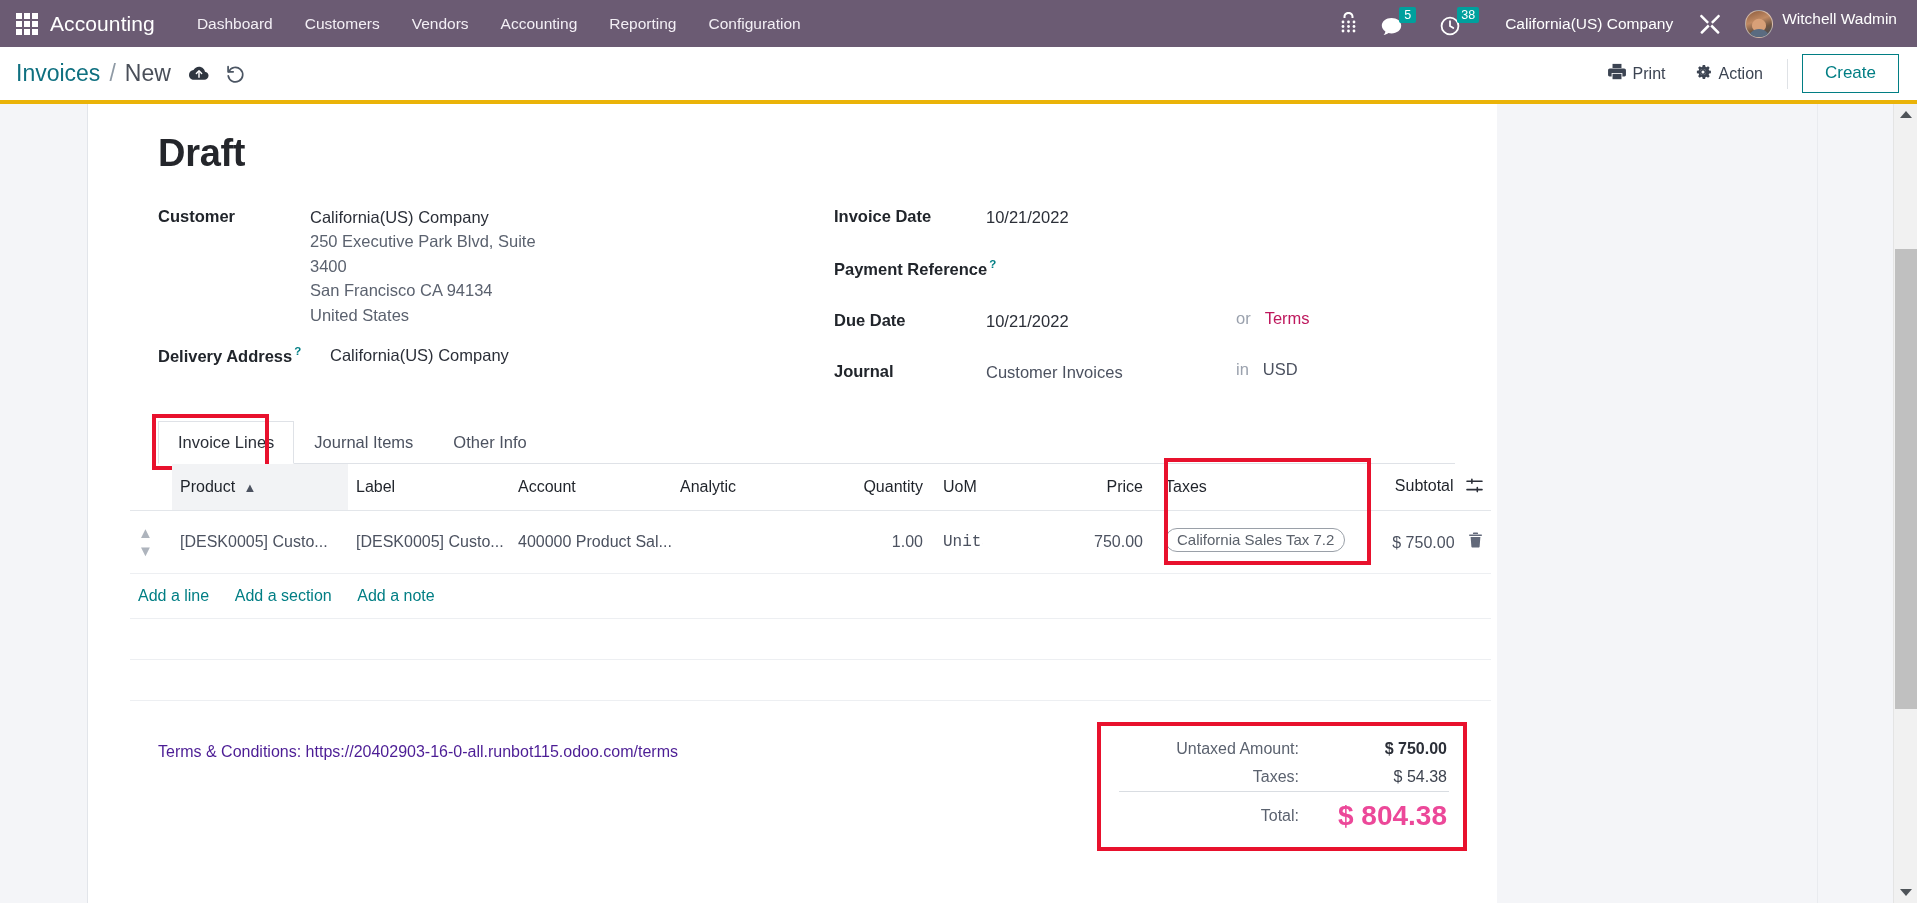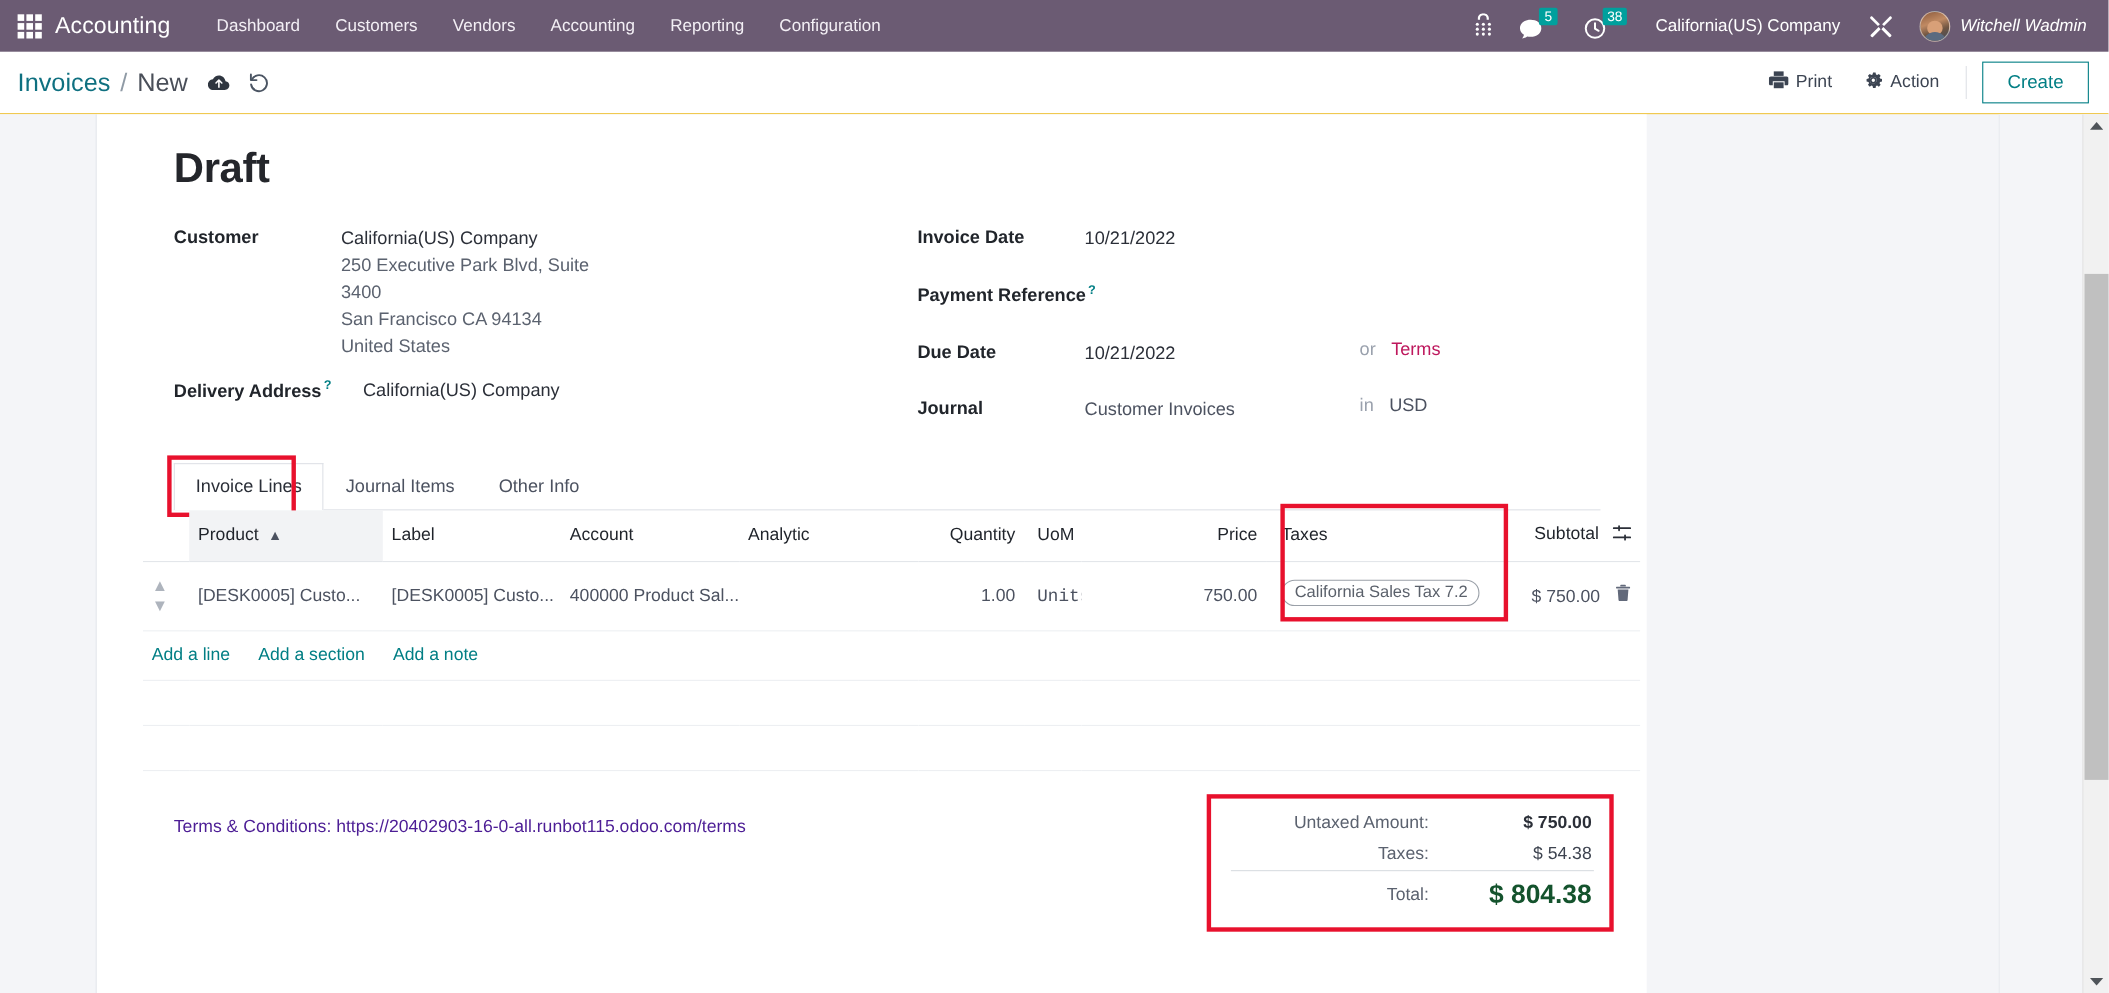--- a/index.html
+++ b/index.html
@@ -79,24 +79,23 @@
     margin-top: -4px;
     font-weight: 400;
   }
   .company-name {
     font-size: 15.5px;
     padding: 6px 12px;
     cursor: pointer;
     white-space: nowrap;
   }
   .user-menu {
-    display: flex; align-items: center; gap: 9px;
+    display: flex; gap: 9px;
     padding: 4px 6px 4px 10px;
     cursor: pointer;
-    font-style: italic;
   }
   .avatar {
     width: 28px; height: 28px; border-radius: 50%;
     background: linear-gradient(160deg,#8b5a3c 0%, #c08a63 38%, #6f5542 64%, #3e4a5c 100%);
     border: 1px solid rgba(255,255,255,.5);
     overflow: hidden;
     position: relative;
     flex: none;
   }
   .avatar::after{
@@ -110,21 +109,21 @@
     transform: translateX(-50%);
     width: 22px; height: 12px; border-radius: 11px 11px 0 0;
     background:#5a6b80; z-index:2;
   }
   .user-name { font-size: 15.5px; white-space: nowrap; }
 
   
   .cp {
     height: 57px;
     background: #ffffff;
-    border-bottom: 1px solid #eab308;
+    border-bottom: 4px solid #eab308;
     display: flex;
     align-items: center;
     padding: 0 18px 0 16px;
   }
   .breadcrumb { display: flex; align-items: baseline; gap: 0; }
   .bc-link {
     font-size: 23px;
     color: #006b7d;
     color: #0f7080;
     cursor: pointer;
@@ -308,21 +307,21 @@
     font-size: 16px; color: #4c1d95; padding-left: 28px; padding-top: 8px;
     flex: 1;
   }
   .totals { width: 330px; margin-right: 6px; position: relative; }
   .totals table { width: 100%; border-collapse: collapse; }
   .totals td { font-size: 16px; padding: 5px 2px; }
   .totals td.lbl { text-align: right; color: #5b626f; padding-right: 20px; }
   .totals td.amt { text-align: right; color: #3d434f; width: 130px; }
   .totals td.amt.b { font-weight: 700; color: #2b2f38; }
   .totals tr.total td { border-top: 1px solid #d9dde2; padding-top: 8px; }
-  .totals tr.total td.amt { font-size: 24px; font-weight: 700; color: #14532d; }
+  .totals tr.total td.amt { font-size: 28px; font-weight: 700; color: #ec4899; }
   .totals tr.total td.lbl { font-size: 16px; }
   .totals-highlight {
     position: absolute;
     left: -22px; top: -13px; right: -18px; bottom: -14px;
     border: 4px solid #e8112d;
     pointer-events: none;
   }
 
   
   .scrollbar {

